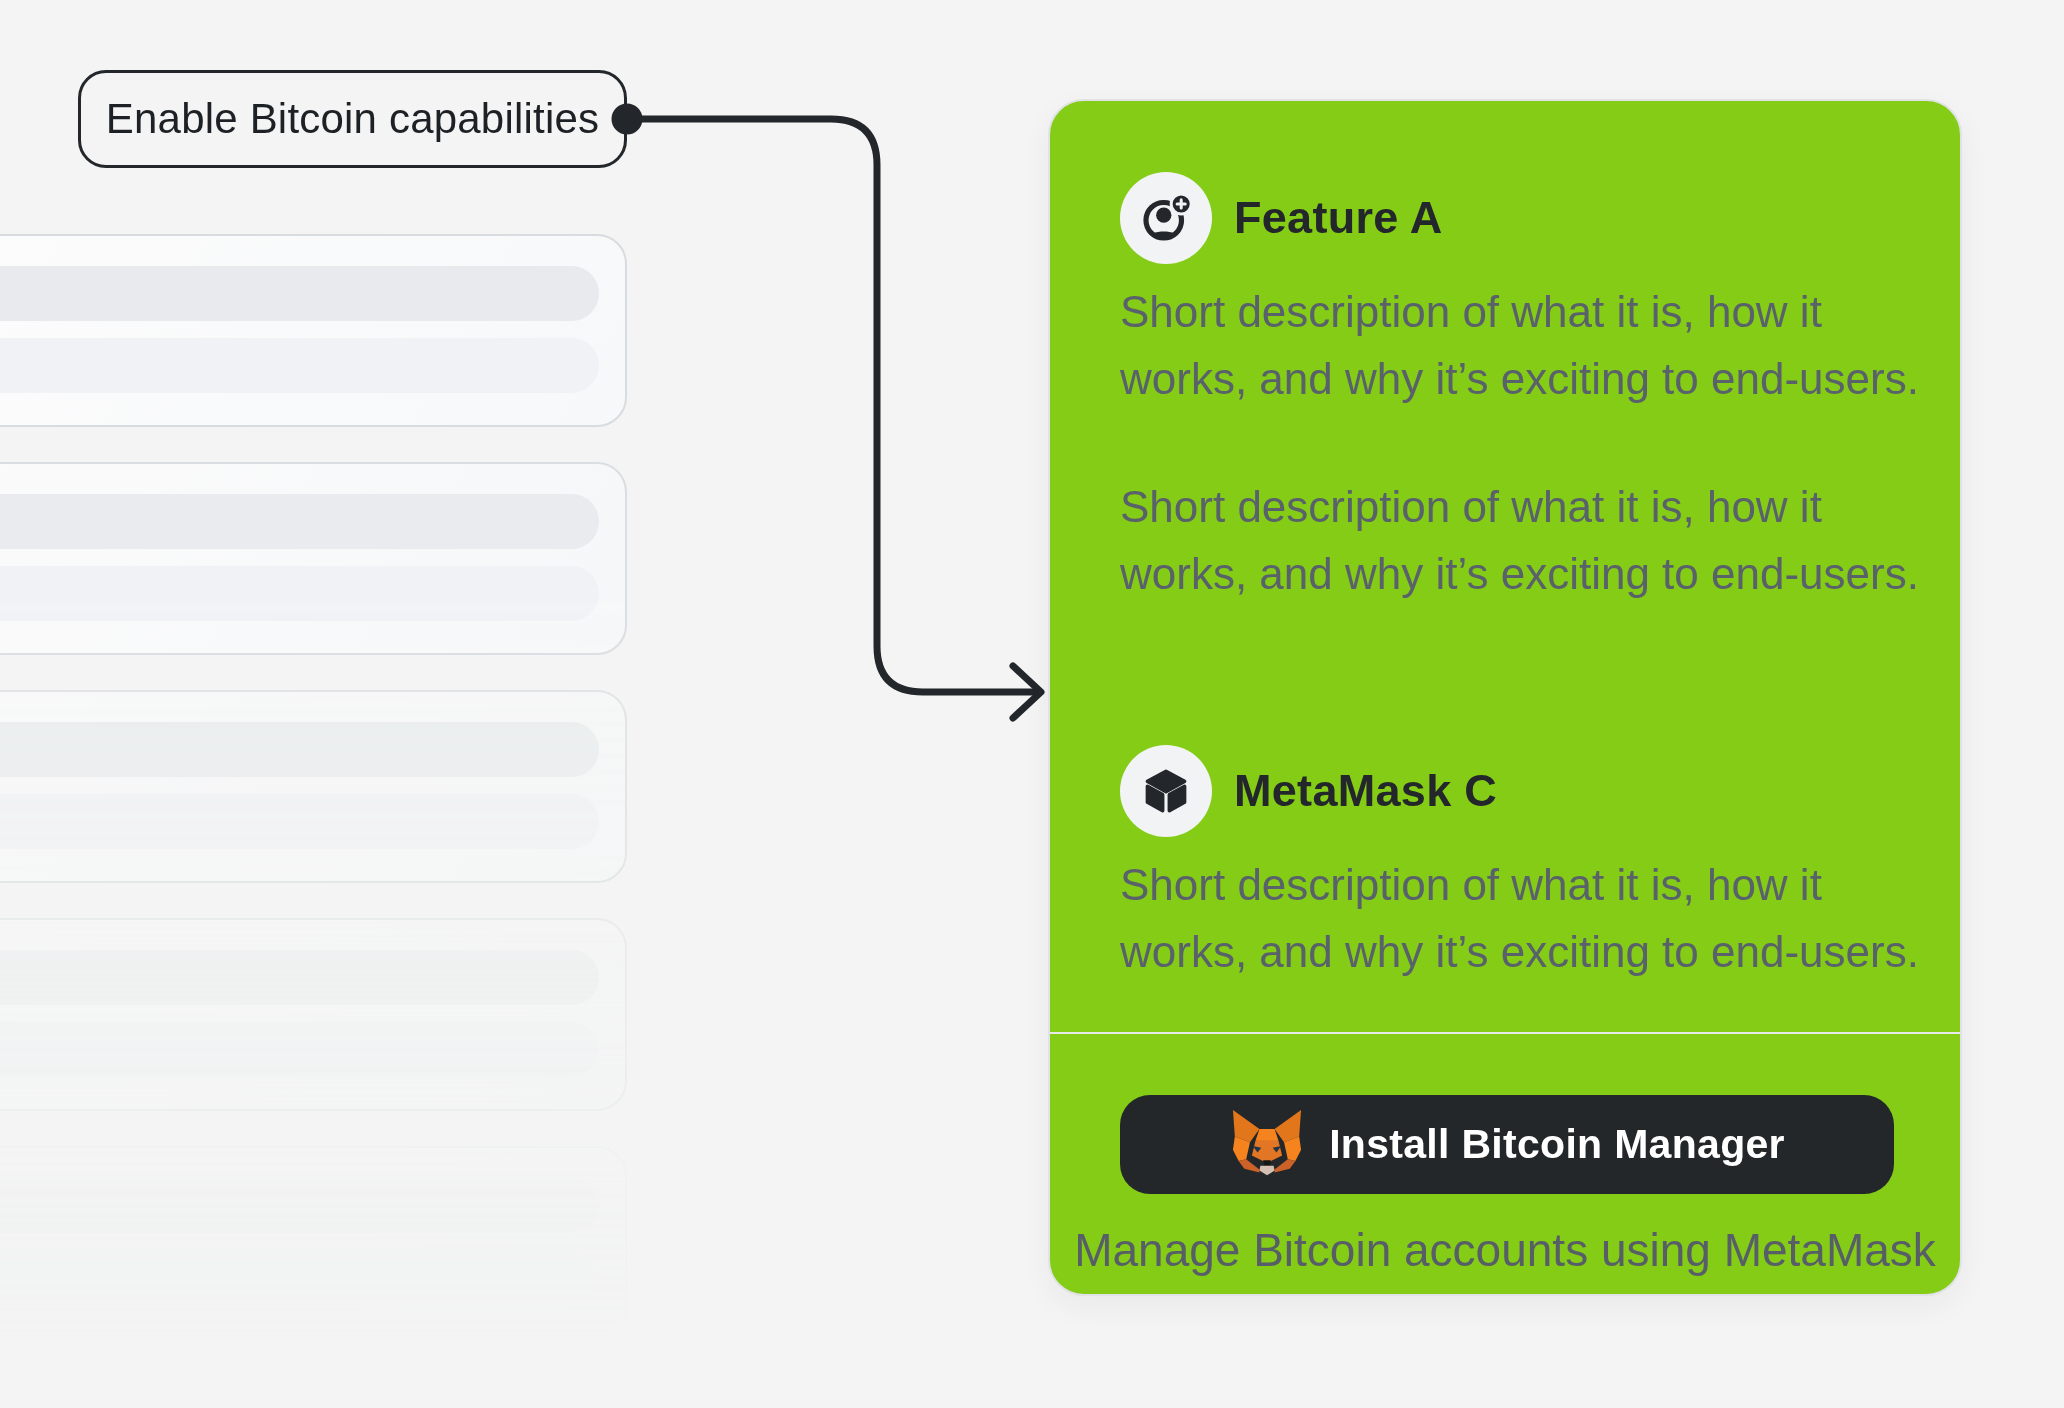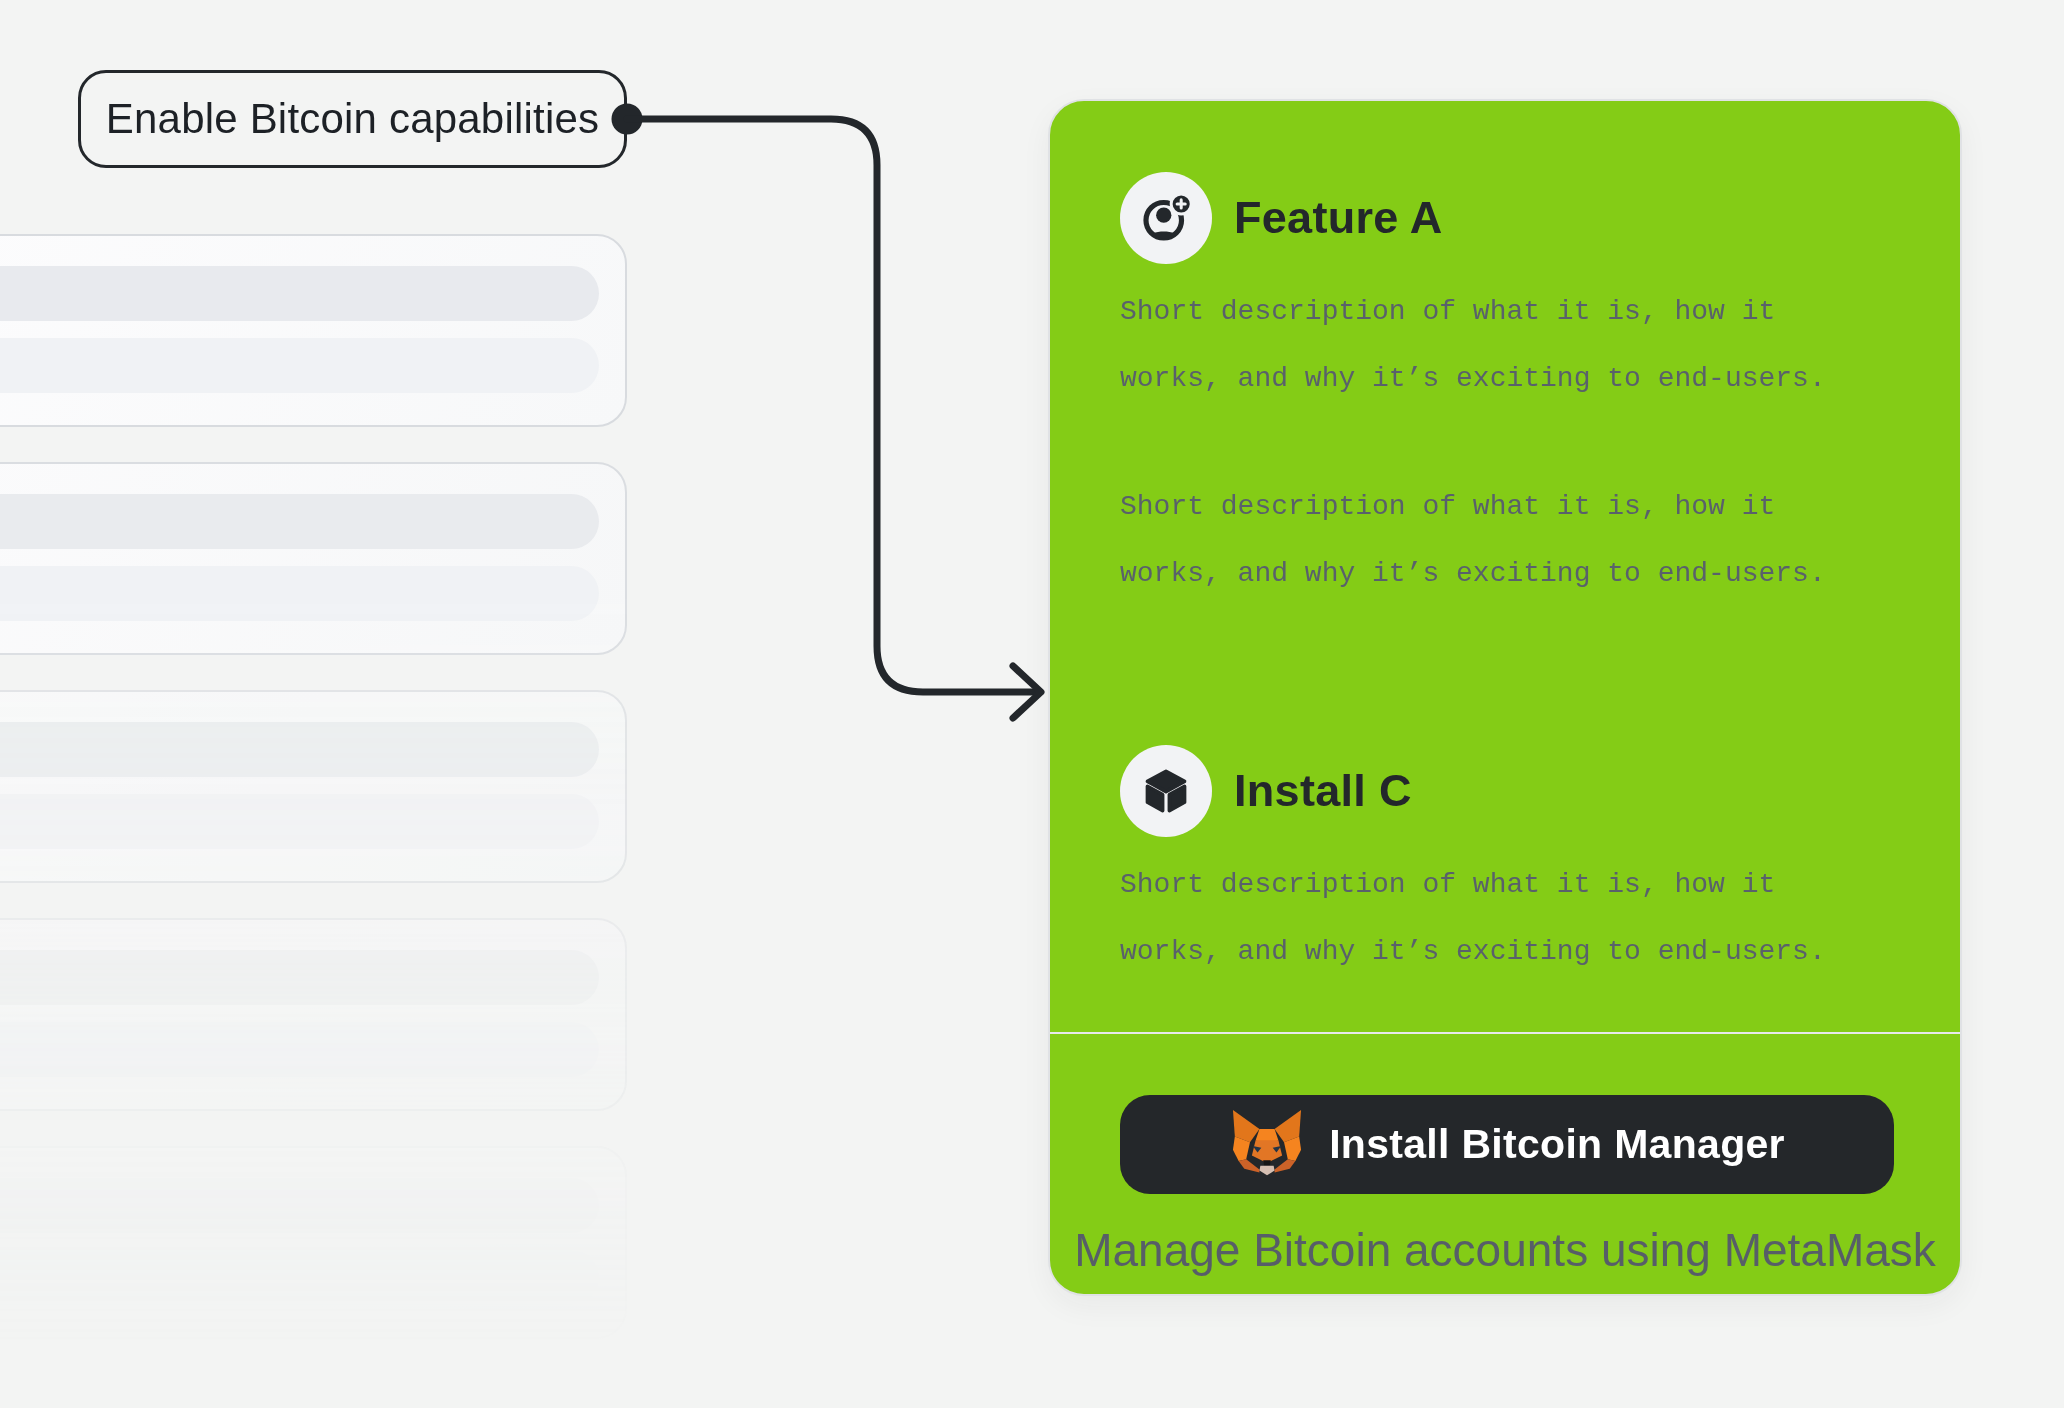--- a/index.html
+++ b/index.html
@@ -64,21 +64,21 @@
   .feature.f2 { top:644px; }
   .feature-head { display:flex; align-items:center; gap:22px; height:92px; }
   .feature-icon-circle {
     width:92px; height:92px; border-radius:50%; background:#f2f3f5;
     display:flex; align-items:center; justify-content:center; flex:0 0 auto;
   }
   .feature-icon-circle svg { width:54px; height:54px; display:block; }
   .feature-title {
     font-size:45px; font-weight:700; color:#23272b; letter-spacing:.3px; white-space:nowrap;
   }
-  .feature-desc { margin-top:14px; font-size:28px; line-height:67px; color:#59616b;font-family:Liberation Mono, monospace; }
+  .feature-desc { margin-top:14px; font-size:44px; line-height:67px; color:#59616b; }
   .feature-desc div { white-space:nowrap; }
 
   .card-divider {
     position:absolute; left:0; right:0; top:931px; height:0;
     border-top:2px solid #e7e9eb;
   }
 
   .install-button {
     position:absolute; left:70px; top:994px; width:774px; height:99px;
     background:#24272a; border:none; border-radius:30px; cursor:pointer;
@@ -170,21 +170,21 @@
       <div class="feature-head">
         <div class="feature-icon-circle">
     <svg viewBox="0 0 48 48">
       <g fill="#23272b" stroke="#23272b" stroke-width="3.2" stroke-linejoin="round">
         <polygon points="24,6.5 40.5,15.5 24,24.5 7.5,15.5"></polygon>
         <polygon points="7.5,19.8 21,27.2 21,41.5 7.5,34"></polygon>
         <polygon points="40.5,19.8 27,27.2 27,41.5 40.5,34"></polygon>
       </g>
     </svg>
           </div>
-        <div class="feature-title">Install C</div>
+        <div class="feature-title">MetaMask C</div>
       </div>
       <div class="feature-desc">
         <div>Short description of what it is, how it</div>
         <div>works, and why it’s exciting to end-users.</div>
       </div>
     </div>
 
     <div class="card-divider"></div>
 
     <button class="install-button">

